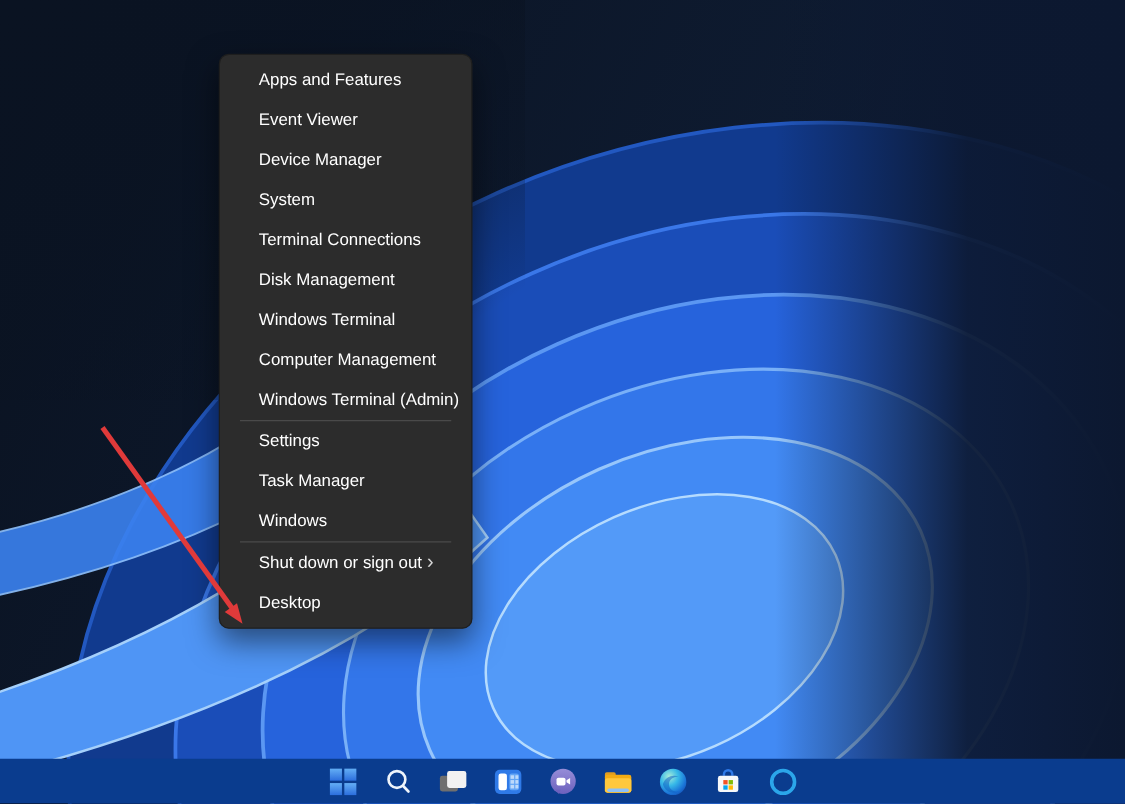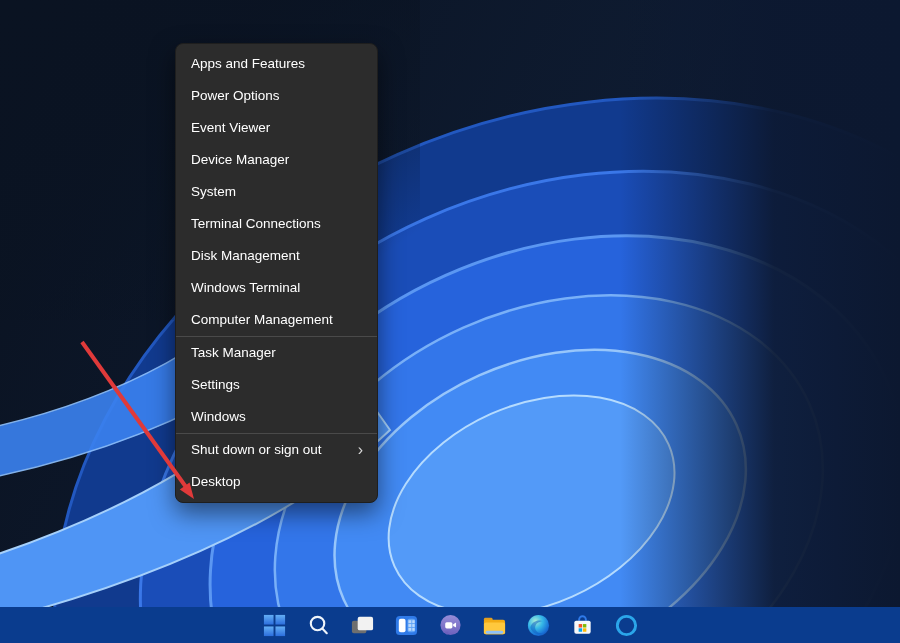--- a/index.html
+++ b/index.html
@@ -7,21 +7,21 @@
     position:relative;width:900px;height:643px;overflow:hidden;
     font-family:"Liberation Sans", sans-serif;
     background:#0c1526;
   }
   .wallpaper{position:absolute;inset:0;display:block;}
   
   .context-menu{
     position:absolute;left:175px;top:43px;width:203px;
     background:#2c2c2c;border:1px solid #1e1e1e;border-radius:8px;
     box-shadow:0 10px 24px rgba(0,0,0,.5);
-    padding:4px 0;box-sizing:border-box;z-index:5;
+    padding:4px 16px;box-sizing:border-box;z-index:5;
   }
   .menu-item{
     height:32px;line-height:32px;padding:0 14px 0 15px;
     color:#ffffff;font-size:13.5px;white-space:nowrap;
     display:flex;align-items:center;justify-content:space-between;
     cursor:default;
   }
   .menu-separator{height:1px;background:#4a4a4a;margin:0;}
   .chevron{color:#d6d6d6;font-size:16px;line-height:32px;}
   
@@ -74,51 +74,51 @@
     <path d="M -20 430 C 120 400, 230 340, 300 255 L 340 310 C 250 395, 130 450, -20 480 Z" fill="#3b82f0" stroke="#8fc2ff" stroke-width="1.5" opacity="0.9"></path>
     <rect x="0" y="0" width="420" height="320" fill="url(#cornerG)"></rect>
     <rect x="620" y="0" width="280" height="643" fill="url(#rightG)"></rect>
   </svg>
 
   <div class="context-menu">
     <div class="menu-item">
         <span>Apps and Features</span>
       </div>
     <div class="menu-item">
-        <span>Power Options</span>
-      </div>
-    <div class="menu-item">
         <span>Event Viewer</span>
       </div>
     <div class="menu-item">
         <span>Device Manager</span>
       </div>
     <div class="menu-item">
         <span>System</span>
       </div>
     <div class="menu-item">
         <span>Terminal Connections</span>
       </div>
     <div class="menu-item">
         <span>Disk Management</span>
       </div>
     <div class="menu-item">
         <span>Windows Terminal</span>
       </div>
     <div class="menu-item">
         <span>Computer Management</span>
       </div>
+    <div class="menu-item">
+        <span>Windows Terminal (Admin)</span>
+      </div>
 
     <div class="menu-separator"></div>
 
     <div class="menu-item">
+        <span>Settings</span>
+      </div>
+    <div class="menu-item">
         <span>Task Manager</span>
-      </div>
-    <div class="menu-item">
-        <span>Settings</span>
       </div>
     <div class="menu-item">
         <span>Windows</span>
       </div>
 
     <div class="menu-separator"></div>
 
     <div class="menu-item">
       <span>Shut down or sign out</span>
       <span class="chevron">›</span>

